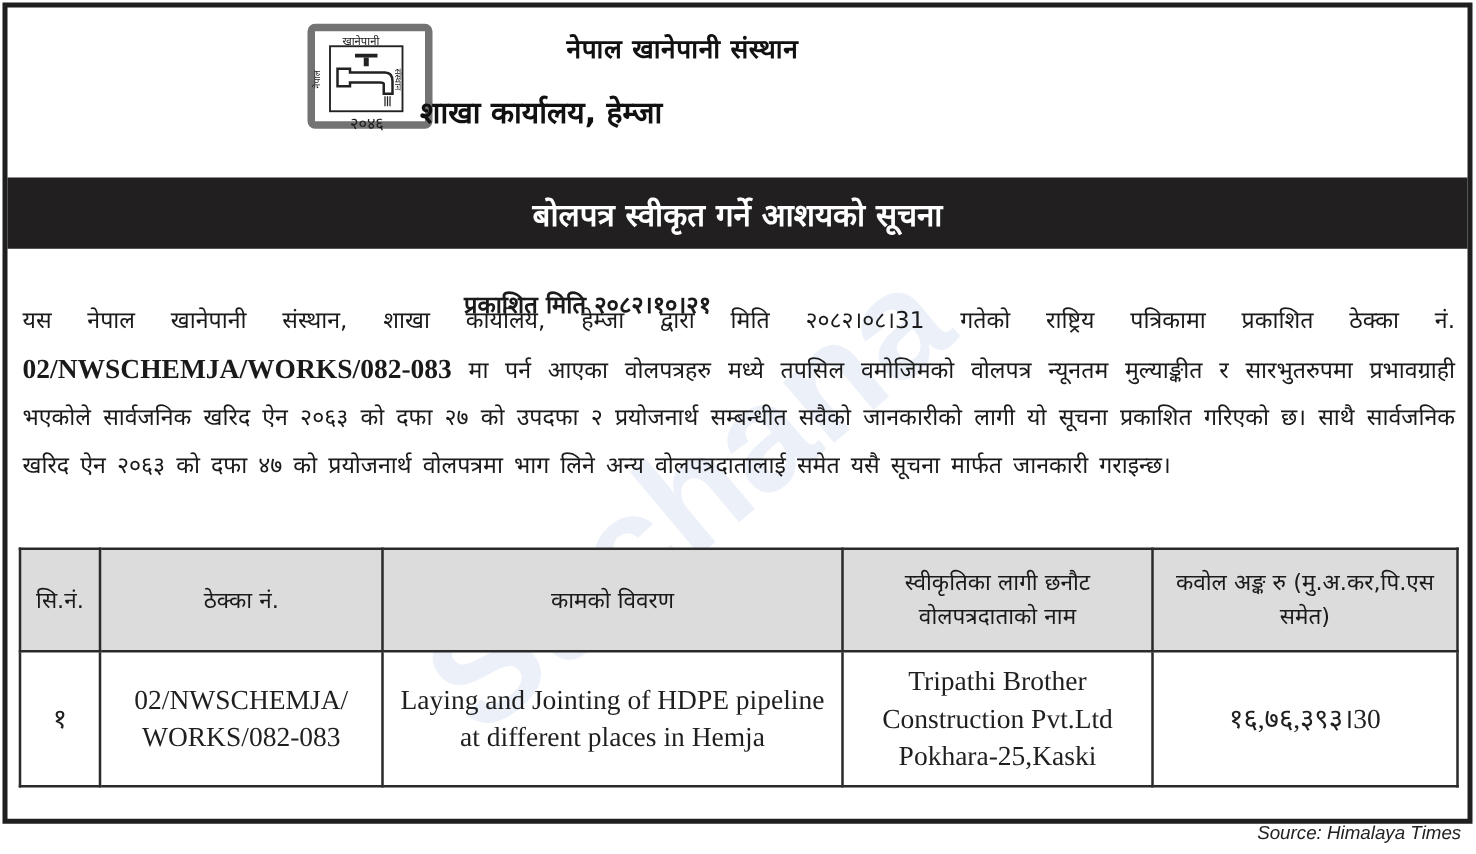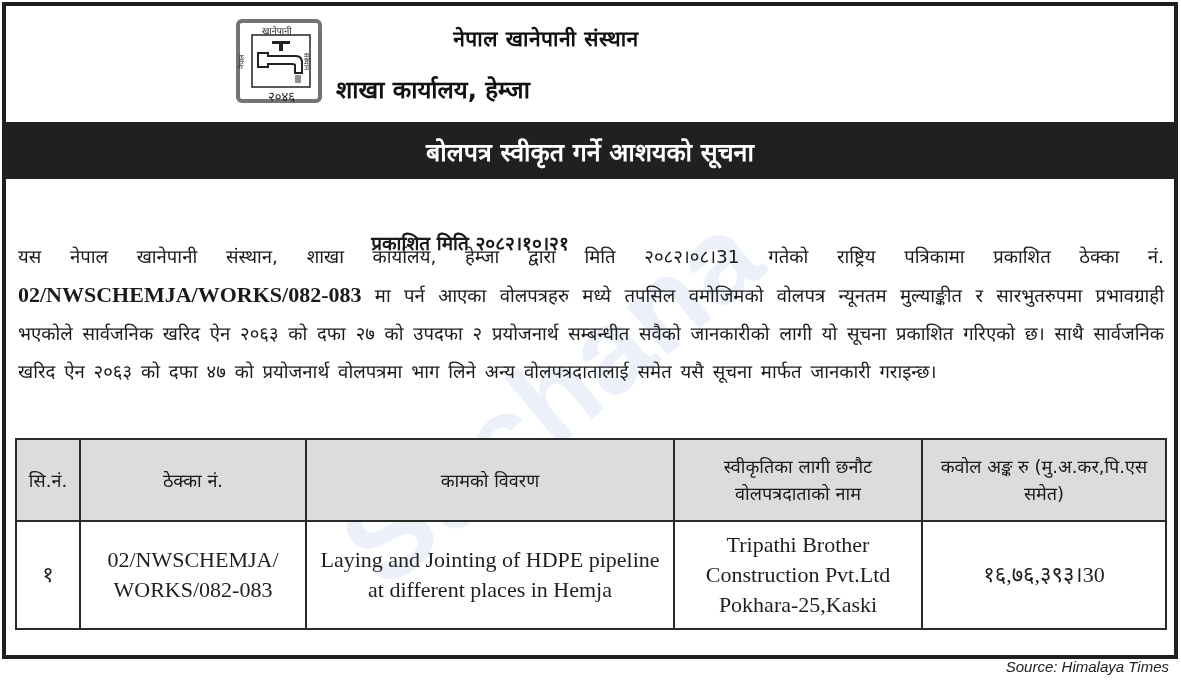--- a/index.html
+++ b/index.html
@@ -15,43 +15,43 @@
       position: absolute;
       left: 2px; top: 2px;
       width: 1168px; height: 649px;
       border: 4px solid #1f1f1f;
       box-sizing: content-box;
     }
     .header {
       position: absolute; left: 0; top: 0; width: 1168px; height: 120px;
     }
     .logo {
-      position: absolute; left: 230px; top: 13px;
-      width: 86px; height: 84px;
-      border: 4px solid #737373; border-radius: 6px;
+      position: absolute; left: 240px; top: 13px;
+      width: 100px; height: 84px;
+      border: 6px solid #737373; border-radius: 6px;
       box-sizing: border-box;
       background: #fff;
     }
     .logo svg { position: absolute; left: 0; top: 0; }
     .org-name {
       position: absolute; left: 330px; top: 18px; width: 420px;
       text-align: center;
       font-family: "DejaVu Sans", sans-serif;
       font-weight: bold; font-size: 21px; letter-spacing: 0.5px;
       color: #111;
     }
     .office-name {
       position: absolute; left: 330px; top: 66px; width: 420px;
       text-align: left;
       font-family: "DejaVu Sans", sans-serif;
       font-weight: bold; font-size: 24px;
       color: #111;
     }
     .banner {
-      position: absolute; left: 0; top: 116px; width: 1168px; height: 57px;
+      position: absolute; left: 0; top: 136px; width: 1168px; height: 57px;
       background: #211f1f;
       display: flex; align-items: center; justify-content: center;
     }
     .banner-title {
       color: #ffffff;
       font-family: "DejaVu Sans", sans-serif;
       font-weight: bold; font-size: 25px;
     }
     .pub-date {
       position: absolute; left: 0; top: 192px; width: 928px;

